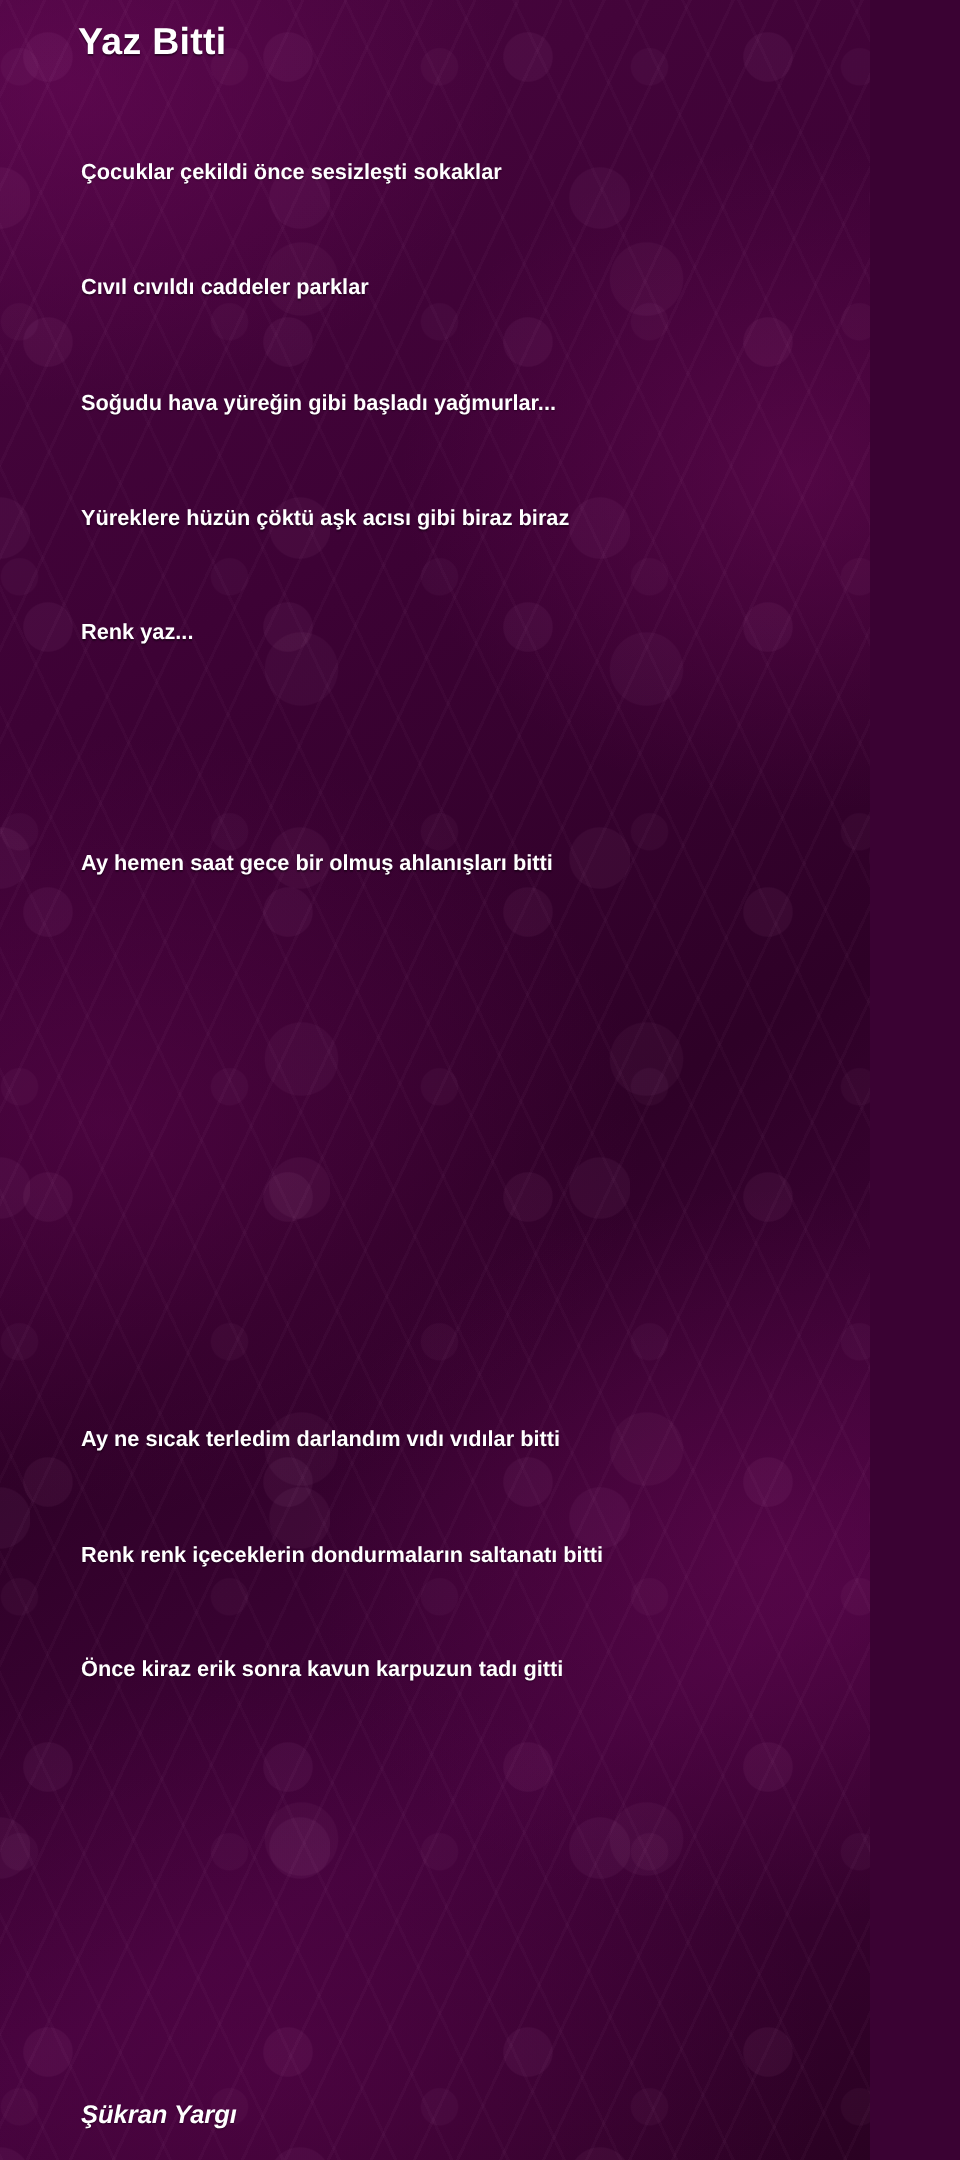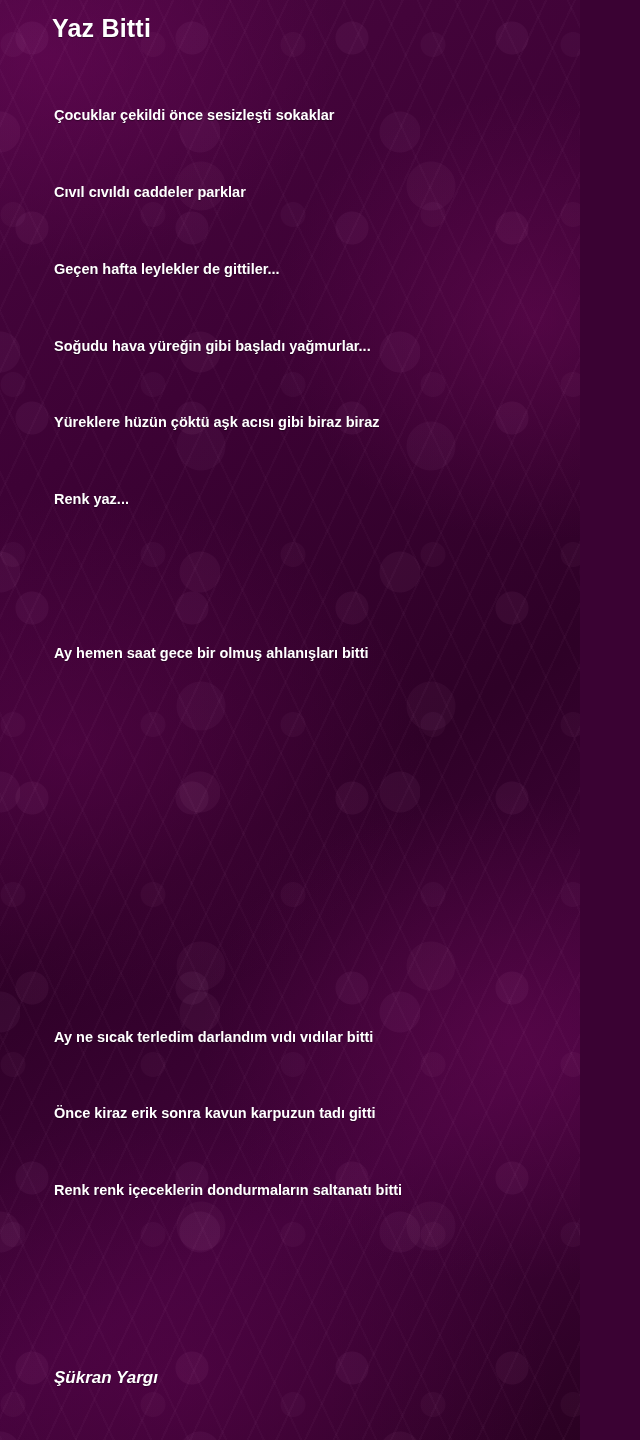--- a/index.html
+++ b/index.html
@@ -80,52 +80,51 @@
   }
   .poem .line {
     min-height: 25.6px;
   }
   .poem .blank {
     min-height: 25.6px;
   }
   .signature {
     position: absolute;
     left: 54px;
-    top: 1368px;
+    top: 1400px;
     font-size: 17px;
     font-style: italic;
     font-weight: bold;
     color: #ffffff;
     text-shadow: 0 1px 1px rgba(0,0,0,0.4);
   }
 </style>
 </head>
 <body>
 
 <div class="page">
   <div class="content">
 
     <div class="title">Yaz Bitti</div>
 
     <div class="poem">
       <div class="line">Çocuklar çekildi önce sesizleşti sokaklar</div>
       <div class="line">Cıvıl cıvıldı caddeler parklar</div>
-      <div class="line">Geçen hafta leylekler de gittiler...</div>
       <div class="line">Soğudu hava yüreğin gibi başladı yağmurlar...</div>
       <div class="line">Yüreklere hüzün çöktü aşk acısı gibi biraz biraz</div>
       <div class="line">Renk yaz...</div>
       <div class="blank"></div>
       <div class="line">Ay hemen saat gece bir olmuş ahlanışları bitti</div>
       <div class="blank"></div>
       <div class="blank"></div>
       <div class="blank"></div>
       <div class="blank"></div>
       <div class="line">Ay ne sıcak terledim darlandım vıdı vıdılar bitti</div>
+      <div class="line">Renk renk içeceklerin dondurmaların saltanatı bitti</div>
       <div class="line">Önce kiraz erik sonra kavun karpuzun tadı gitti</div>
-      <div class="line">Renk renk içeceklerin dondurmaların saltanatı bitti</div>
       
       
       
       
       
       
       
       
       
       

